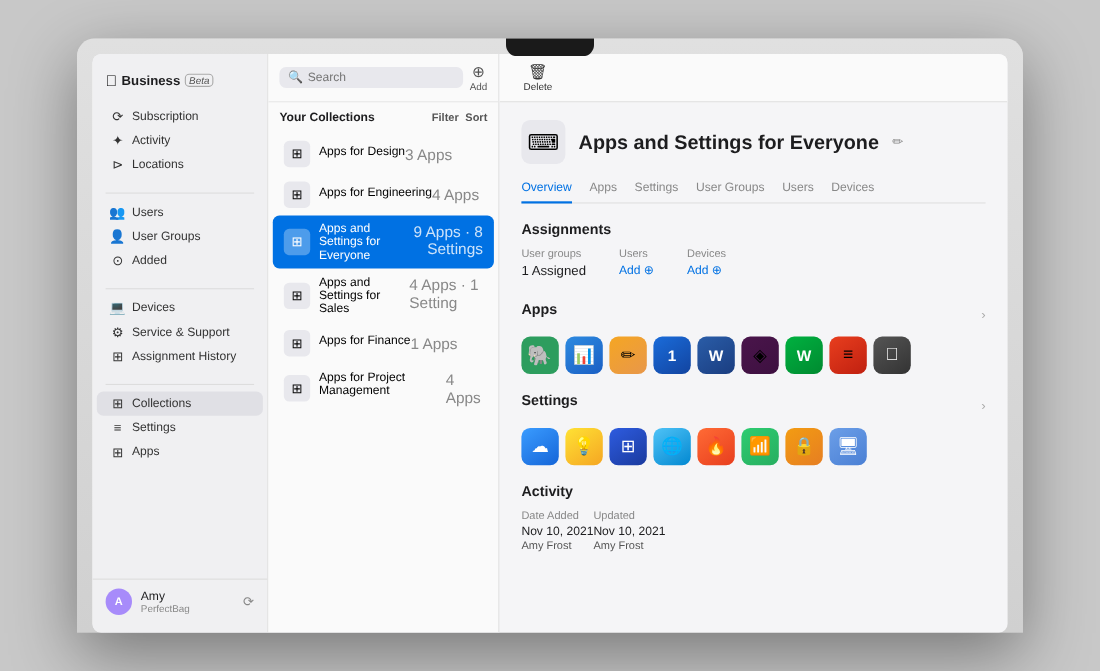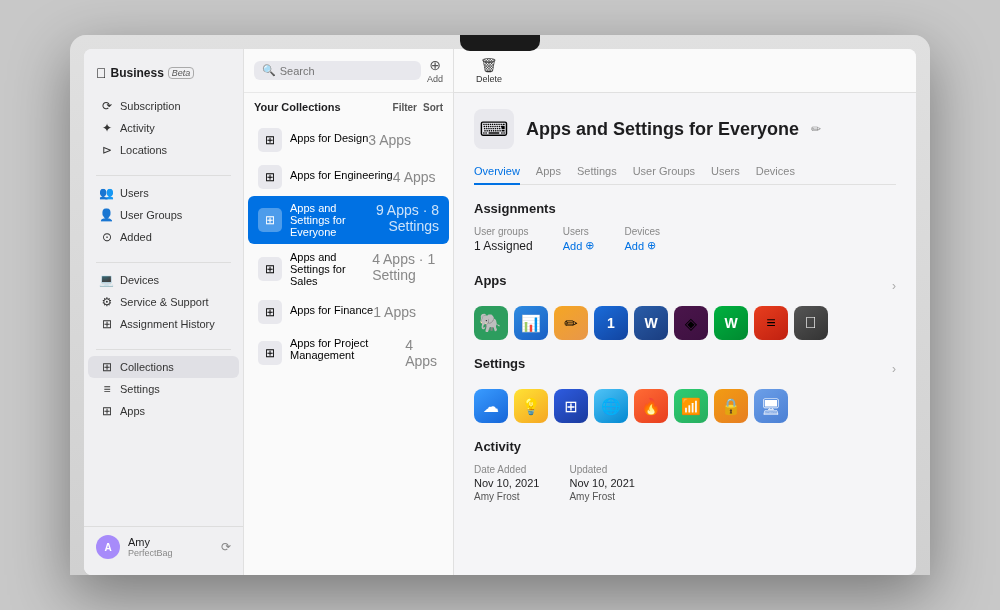--- a/index.html
+++ b/index.html
@@ -440,21 +440,20 @@
       font-size: 12px;
       color: #aaa;
     }
 
     .activity-section {
       margin-top: 4px;
     }
 
     .activity-grid {
       display: flex;
-      gap: 30px;
       margin-top: 6px;
     }
 
     .activity-col {
       display: flex;
       flex-direction: column;
       gap: 2px;
     }
 
     .activity-label {

